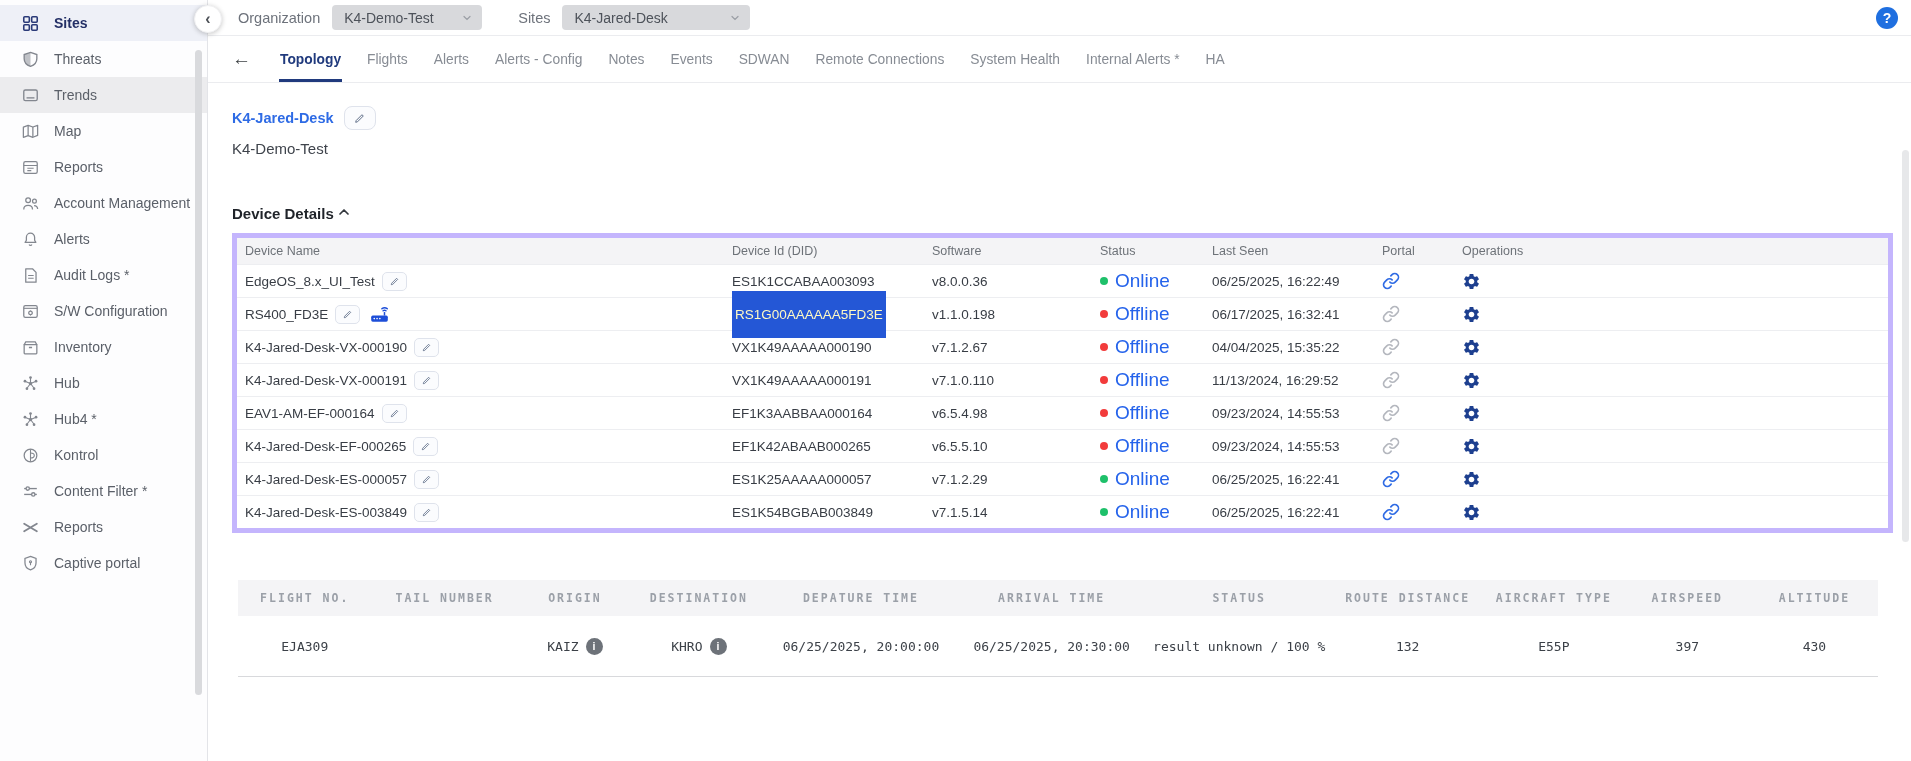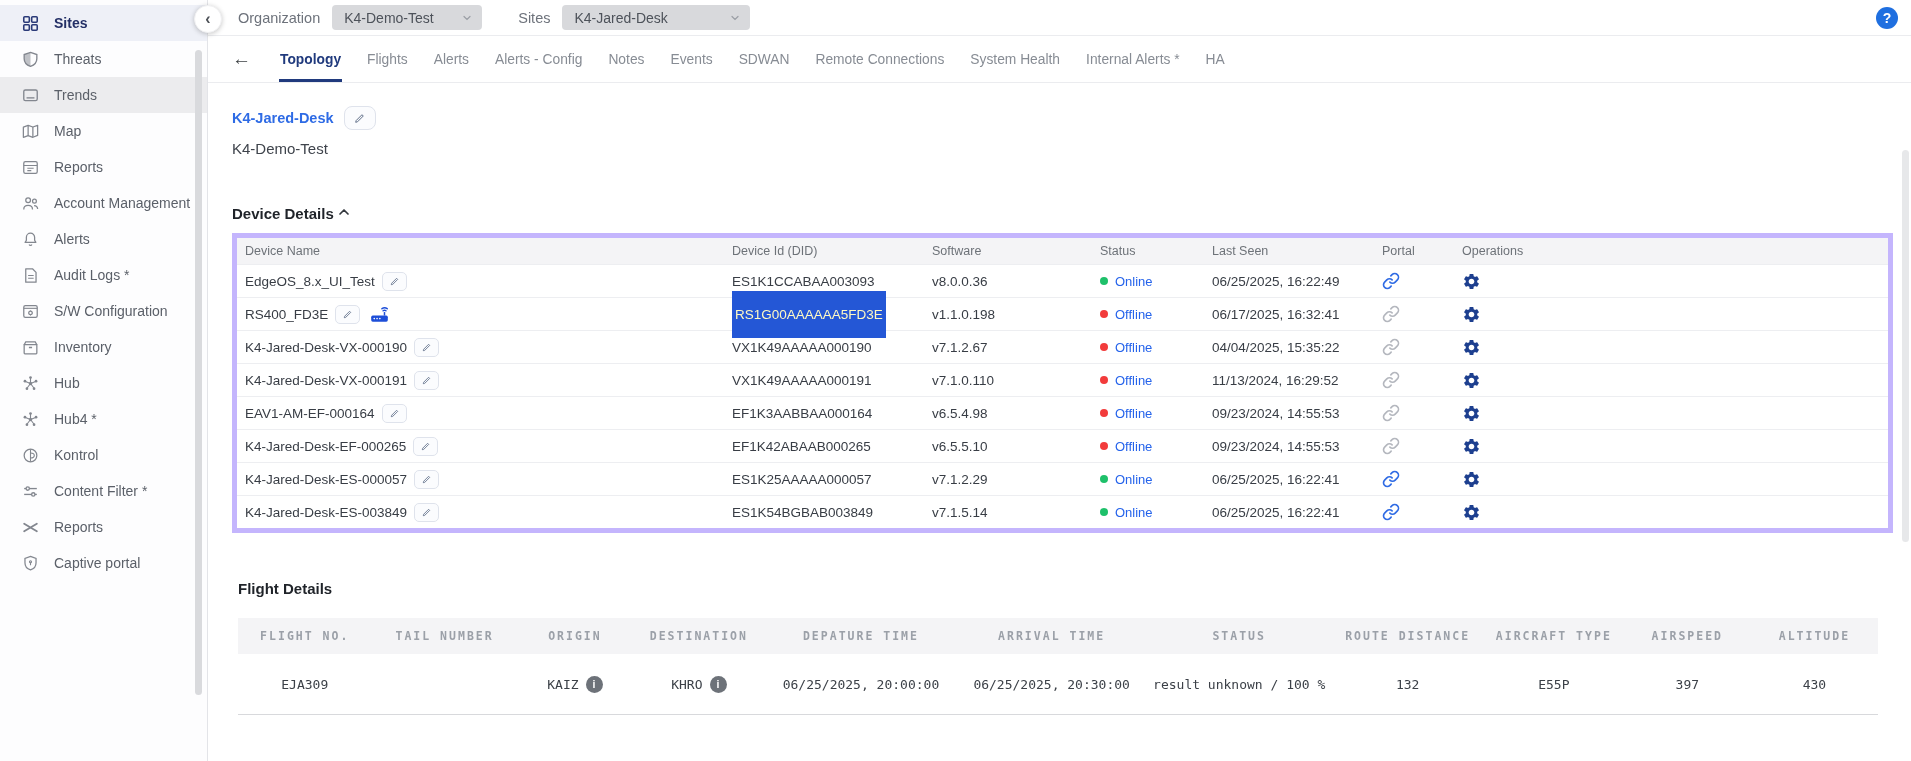--- a/index.html
+++ b/index.html
@@ -69,21 +69,21 @@
   .dhead{display:flex;height:26px;background:#f4f4f6;align-items:center}
   .dhead .cell{font-size:12.5px;color:#6d7278}
   .drow{display:flex;height:33px;align-items:center;border-top:1px solid #edeef1;background:#fff}
   .cell{padding-left:8px;font-size:13.5px;color:#383d45;display:flex;align-items:center;
     gap:7px;white-space:nowrap;overflow:hidden}
   .c-name{width:487px}.c-did{width:200px}.c-sw{width:168px}.c-status{width:112px}
   .c-seen{width:170px}.c-portal{width:80px}.c-ops{flex:1}
   .did.selected{background:#2457d6;color:#fef9c3;padding:16px 3px}
   .dot{width:8px;height:8px;border-radius:50%;flex:none}
   .dot.online{background:#1ec06a}.dot.offline{background:#f23b3b}
-  .status-text{color:#2563eb;font-size:13px;cursor:pointer}
+  .status-text{color:#2563eb;font-size:19px;cursor:pointer}
   .portal-link{width:18px;height:18px;cursor:pointer;display:inline-flex}
   .portal-link svg{width:18px;height:18px}
   .portal-link.online{color:#2f6be4}.portal-link.offline{color:#b4b7be}
   .gear{width:19px;height:19px;color:#1d3f8f;cursor:pointer;display:inline-flex}
   .gear svg{width:19px;height:19px}
   .router-icon{width:21px;height:21px;display:inline-flex;margin-left:2px}
   .router-icon svg{width:21px;height:21px}
 
   
   .flight-section{margin-top:47px;width:1640px;margin-left:6px}
@@ -650,21 +650,20 @@
                     <path d="M19.14 12.94c.04-.3.06-.61.06-.94 0-.32-.02-.64-.07-.94l2.03-1.58a.49.49 0 0 0 .12-.61l-1.92-3.32a.49.49 0 0 0-.59-.22l-2.39.96c-.5-.38-1.03-.7-1.62-.94l-.36-2.54a.48.48 0 0 0-.48-.41h-3.84c-.24 0-.43.17-.47.41l-.36 2.54c-.59.24-1.13.57-1.62.94l-2.39-.96a.49.49 0 0 0-.59.22L2.74 8.87c-.12.21-.08.47.12.61l2.03 1.58c-.05.3-.09.63-.09.94s.02.64.07.94l-2.03 1.58a.49.49 0 0 0-.12.61l1.92 3.32c.12.22.37.29.59.22l2.39-.96c.5.38 1.03.7 1.62.94l.36 2.54c.05.24.24.41.48.41h3.84c.24 0 .44-.17.47-.41l.36-2.54c.59-.24 1.13-.56 1.62-.94l2.39.96c.22.08.47 0 .59-.22l1.92-3.32c.12-.22.07-.47-.12-.61l-2.01-1.58zM12 15.6c-1.98 0-3.6-1.62-3.6-3.6s1.62-3.6 3.6-3.6 3.6 1.62 3.6 3.6-1.62 3.6-3.6 3.6z"></path>
                   </svg>
                 </span>
               </div>
           </div>
 
         </div>
       </section>
 
       <section class="flight-section">
-        <h2 class="section-title">Flight Details</h2>
         <div class="ftable">
           <div class="fhead">
             <div class="fcell f1">FLIGHT NO.</div>
             <div class="fcell f2">TAIL NUMBER</div>
             <div class="fcell f3">ORIGIN</div>
             <div class="fcell f4">DESTINATION</div>
             <div class="fcell f5">DEPATURE TIME</div>
             <div class="fcell f6">ARRIVAL TIME</div>
             <div class="fcell f7">STATUS</div>
             <div class="fcell f8">ROUTE DISTANCE</div>

